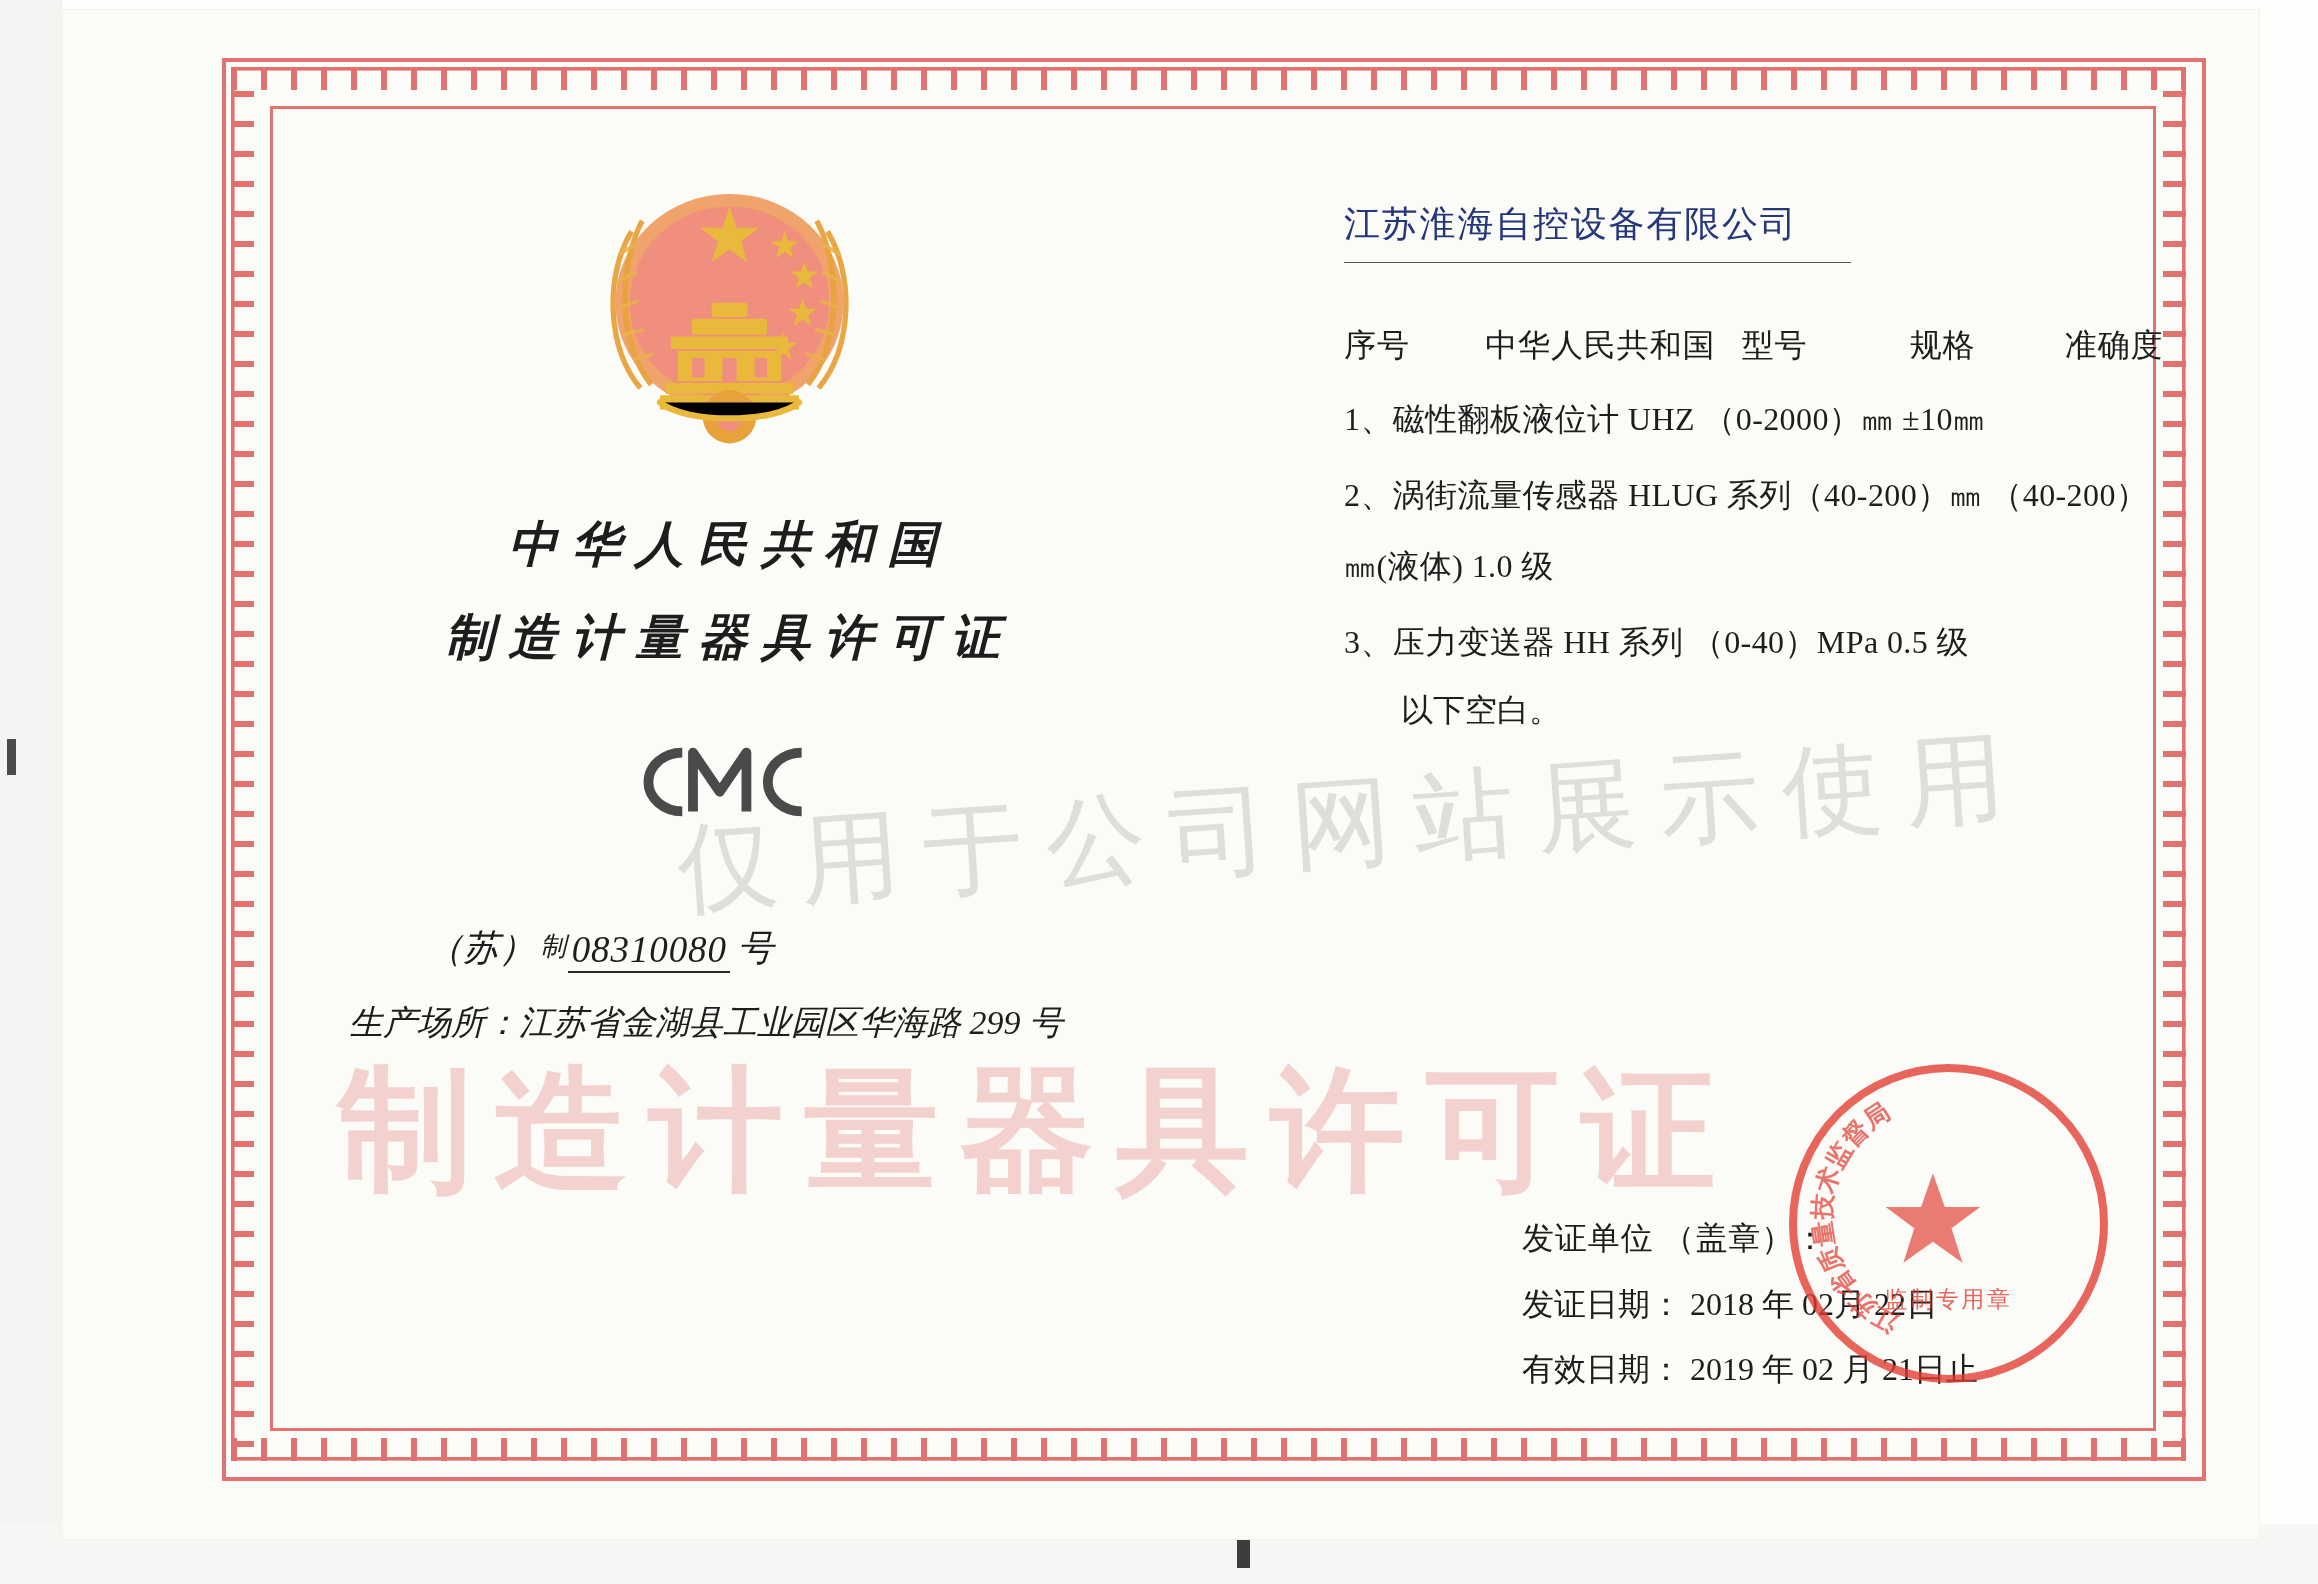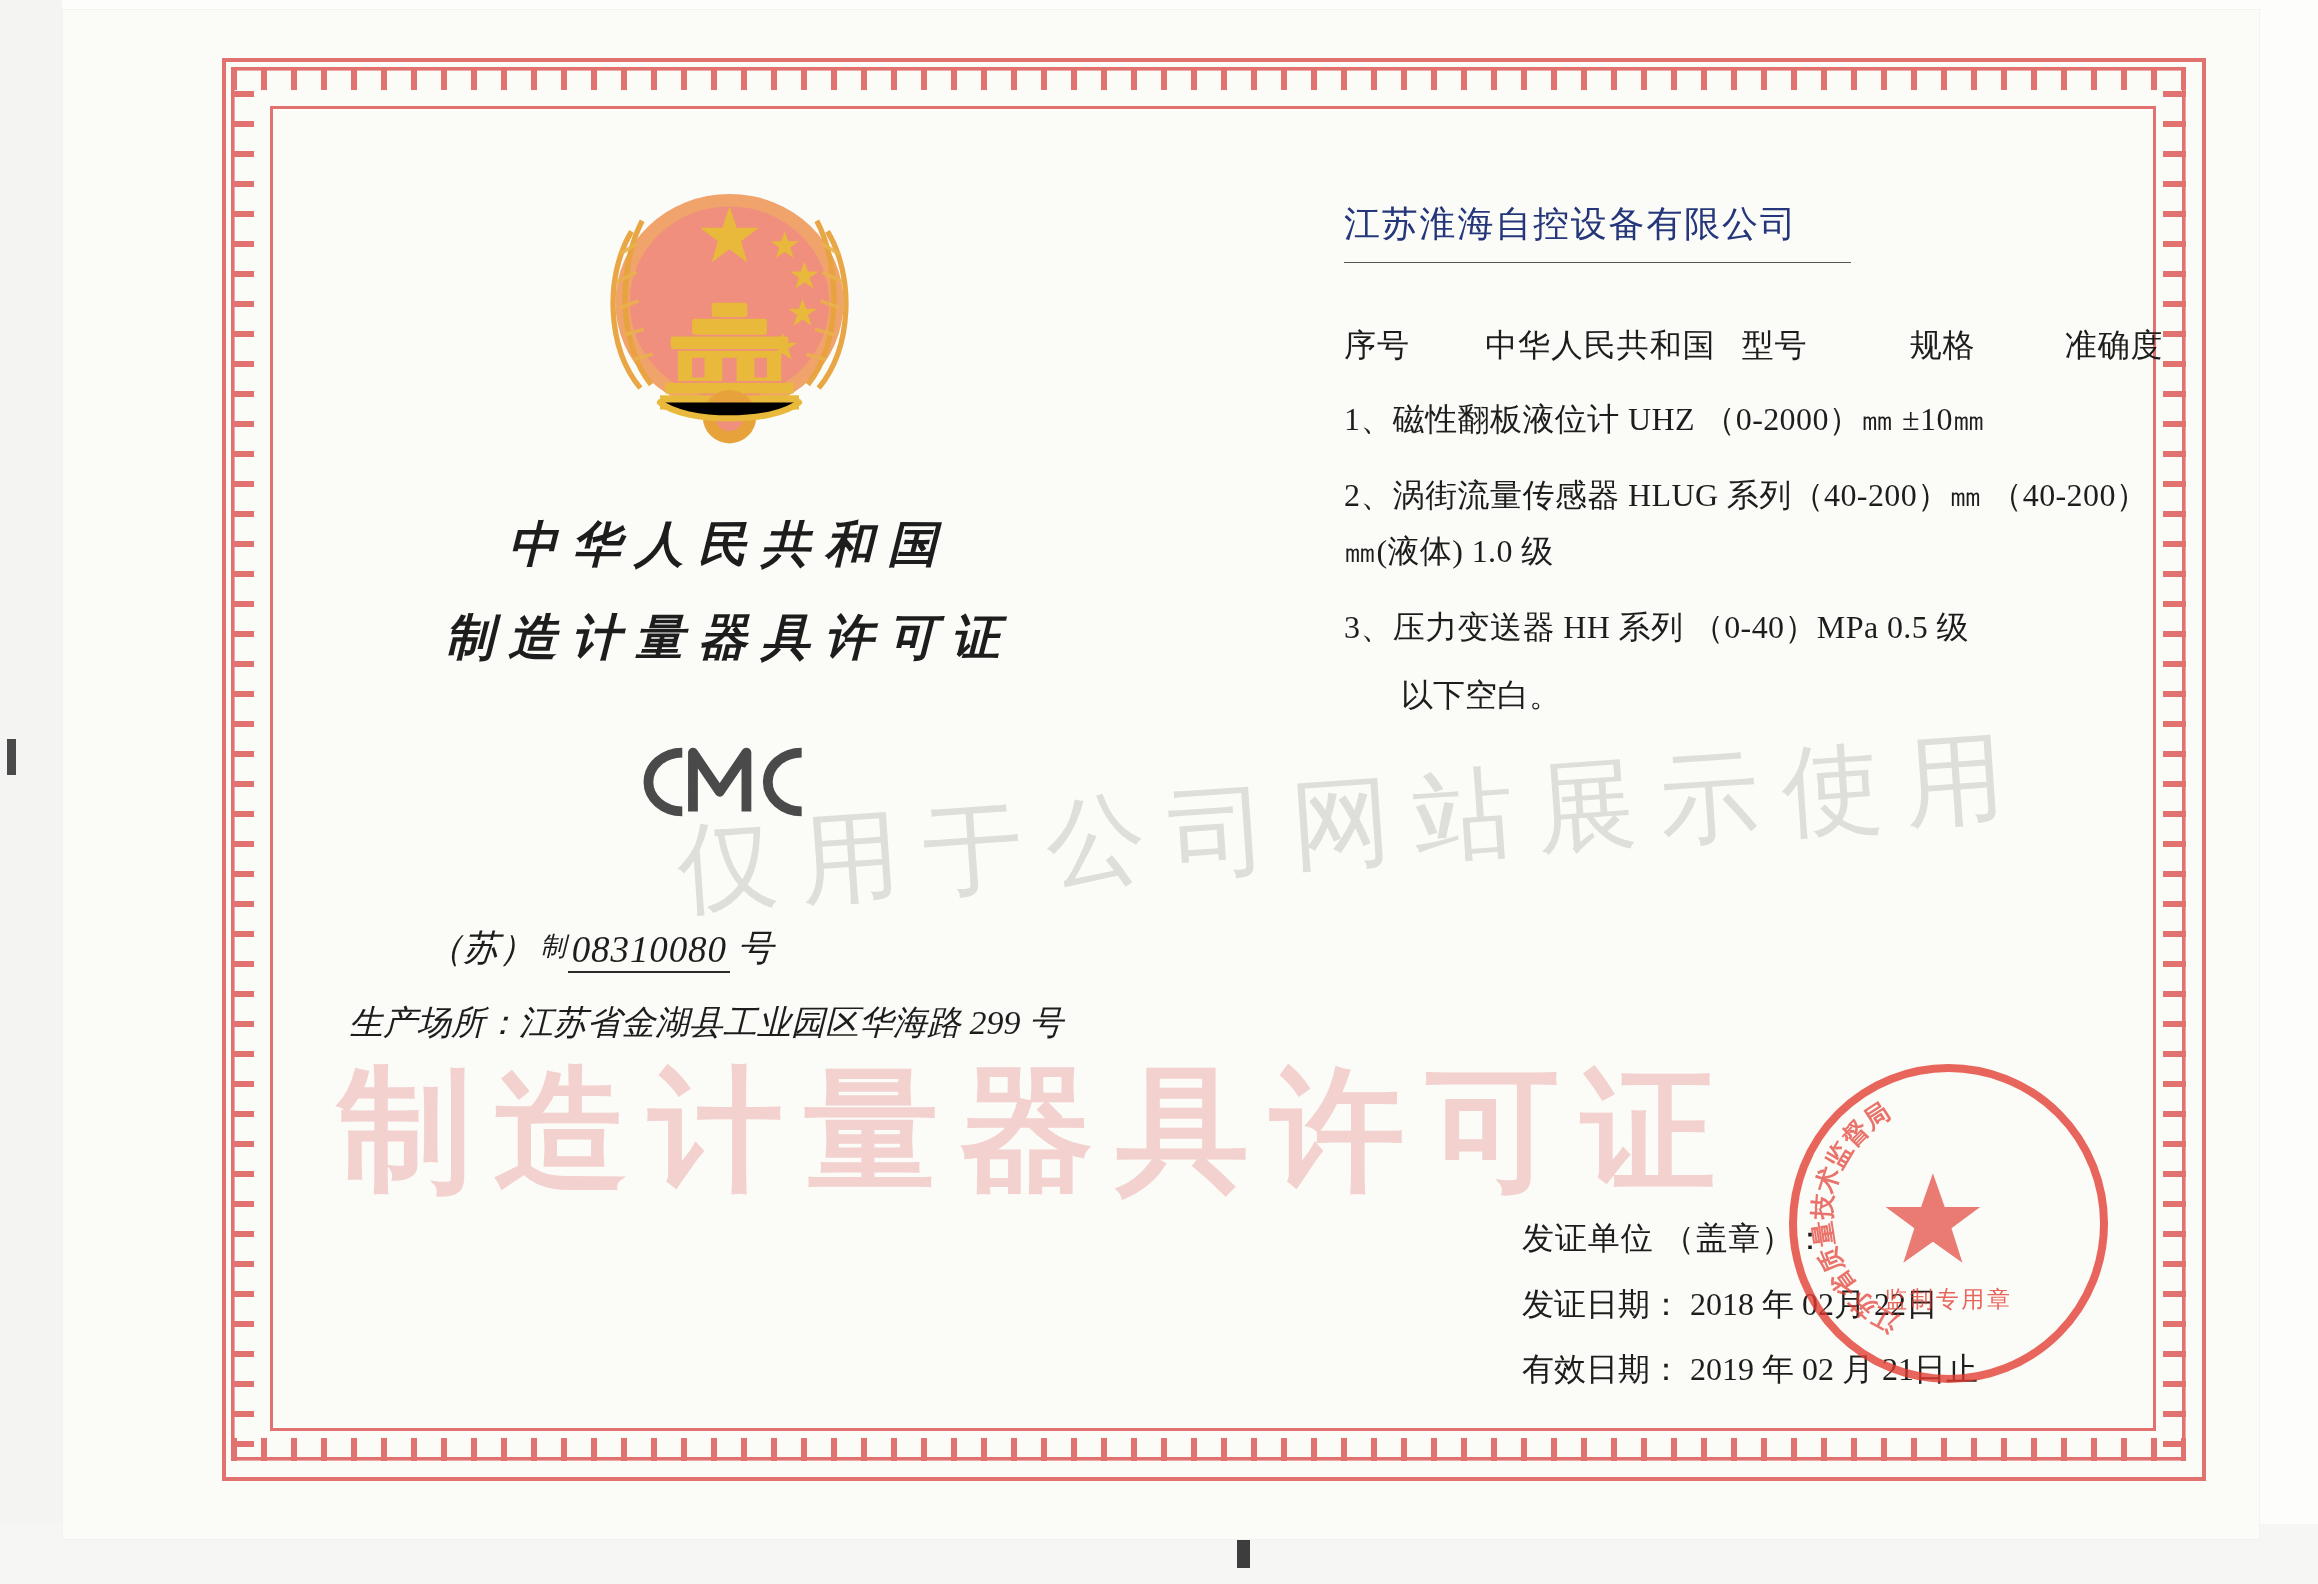--- a/index.html
+++ b/index.html
@@ -93,21 +93,21 @@
   #table-head{
     margin-top:61px;font-size:32px;display:flex;gap:0;letter-spacing:0.9px;justify-content:space-between;
   }
   #table-head span{display:inline-block;}
   .c1{width:142px;}
   .c2{width:258px;}
   .c3{width:169px;}
   .c4{width:156px;}
   .c5{width:134px;}
   .item{margin-top:27px;font-size:32px;line-height:1.55;letter-spacing:0.4px;}
-  .cont{margin-top:6px;}
+  .cont{margin-top:21px;}
   .blank-note{margin-top:21.4px;font-size:32px;margin-left:57px;}
 
   
   #footer-block{position:absolute;left:1460px;top:1197px;color:#1d1d1d;font-size:32px;line-height:2.05;}
   #footer-block .lbl{letter-spacing:0.9px;}
 
   
   #seal{
     position:absolute;left:1727px;top:1055px;width:303px;height:303px;border-radius:50%;
     border:8px solid #e23b30;opacity:.78;

